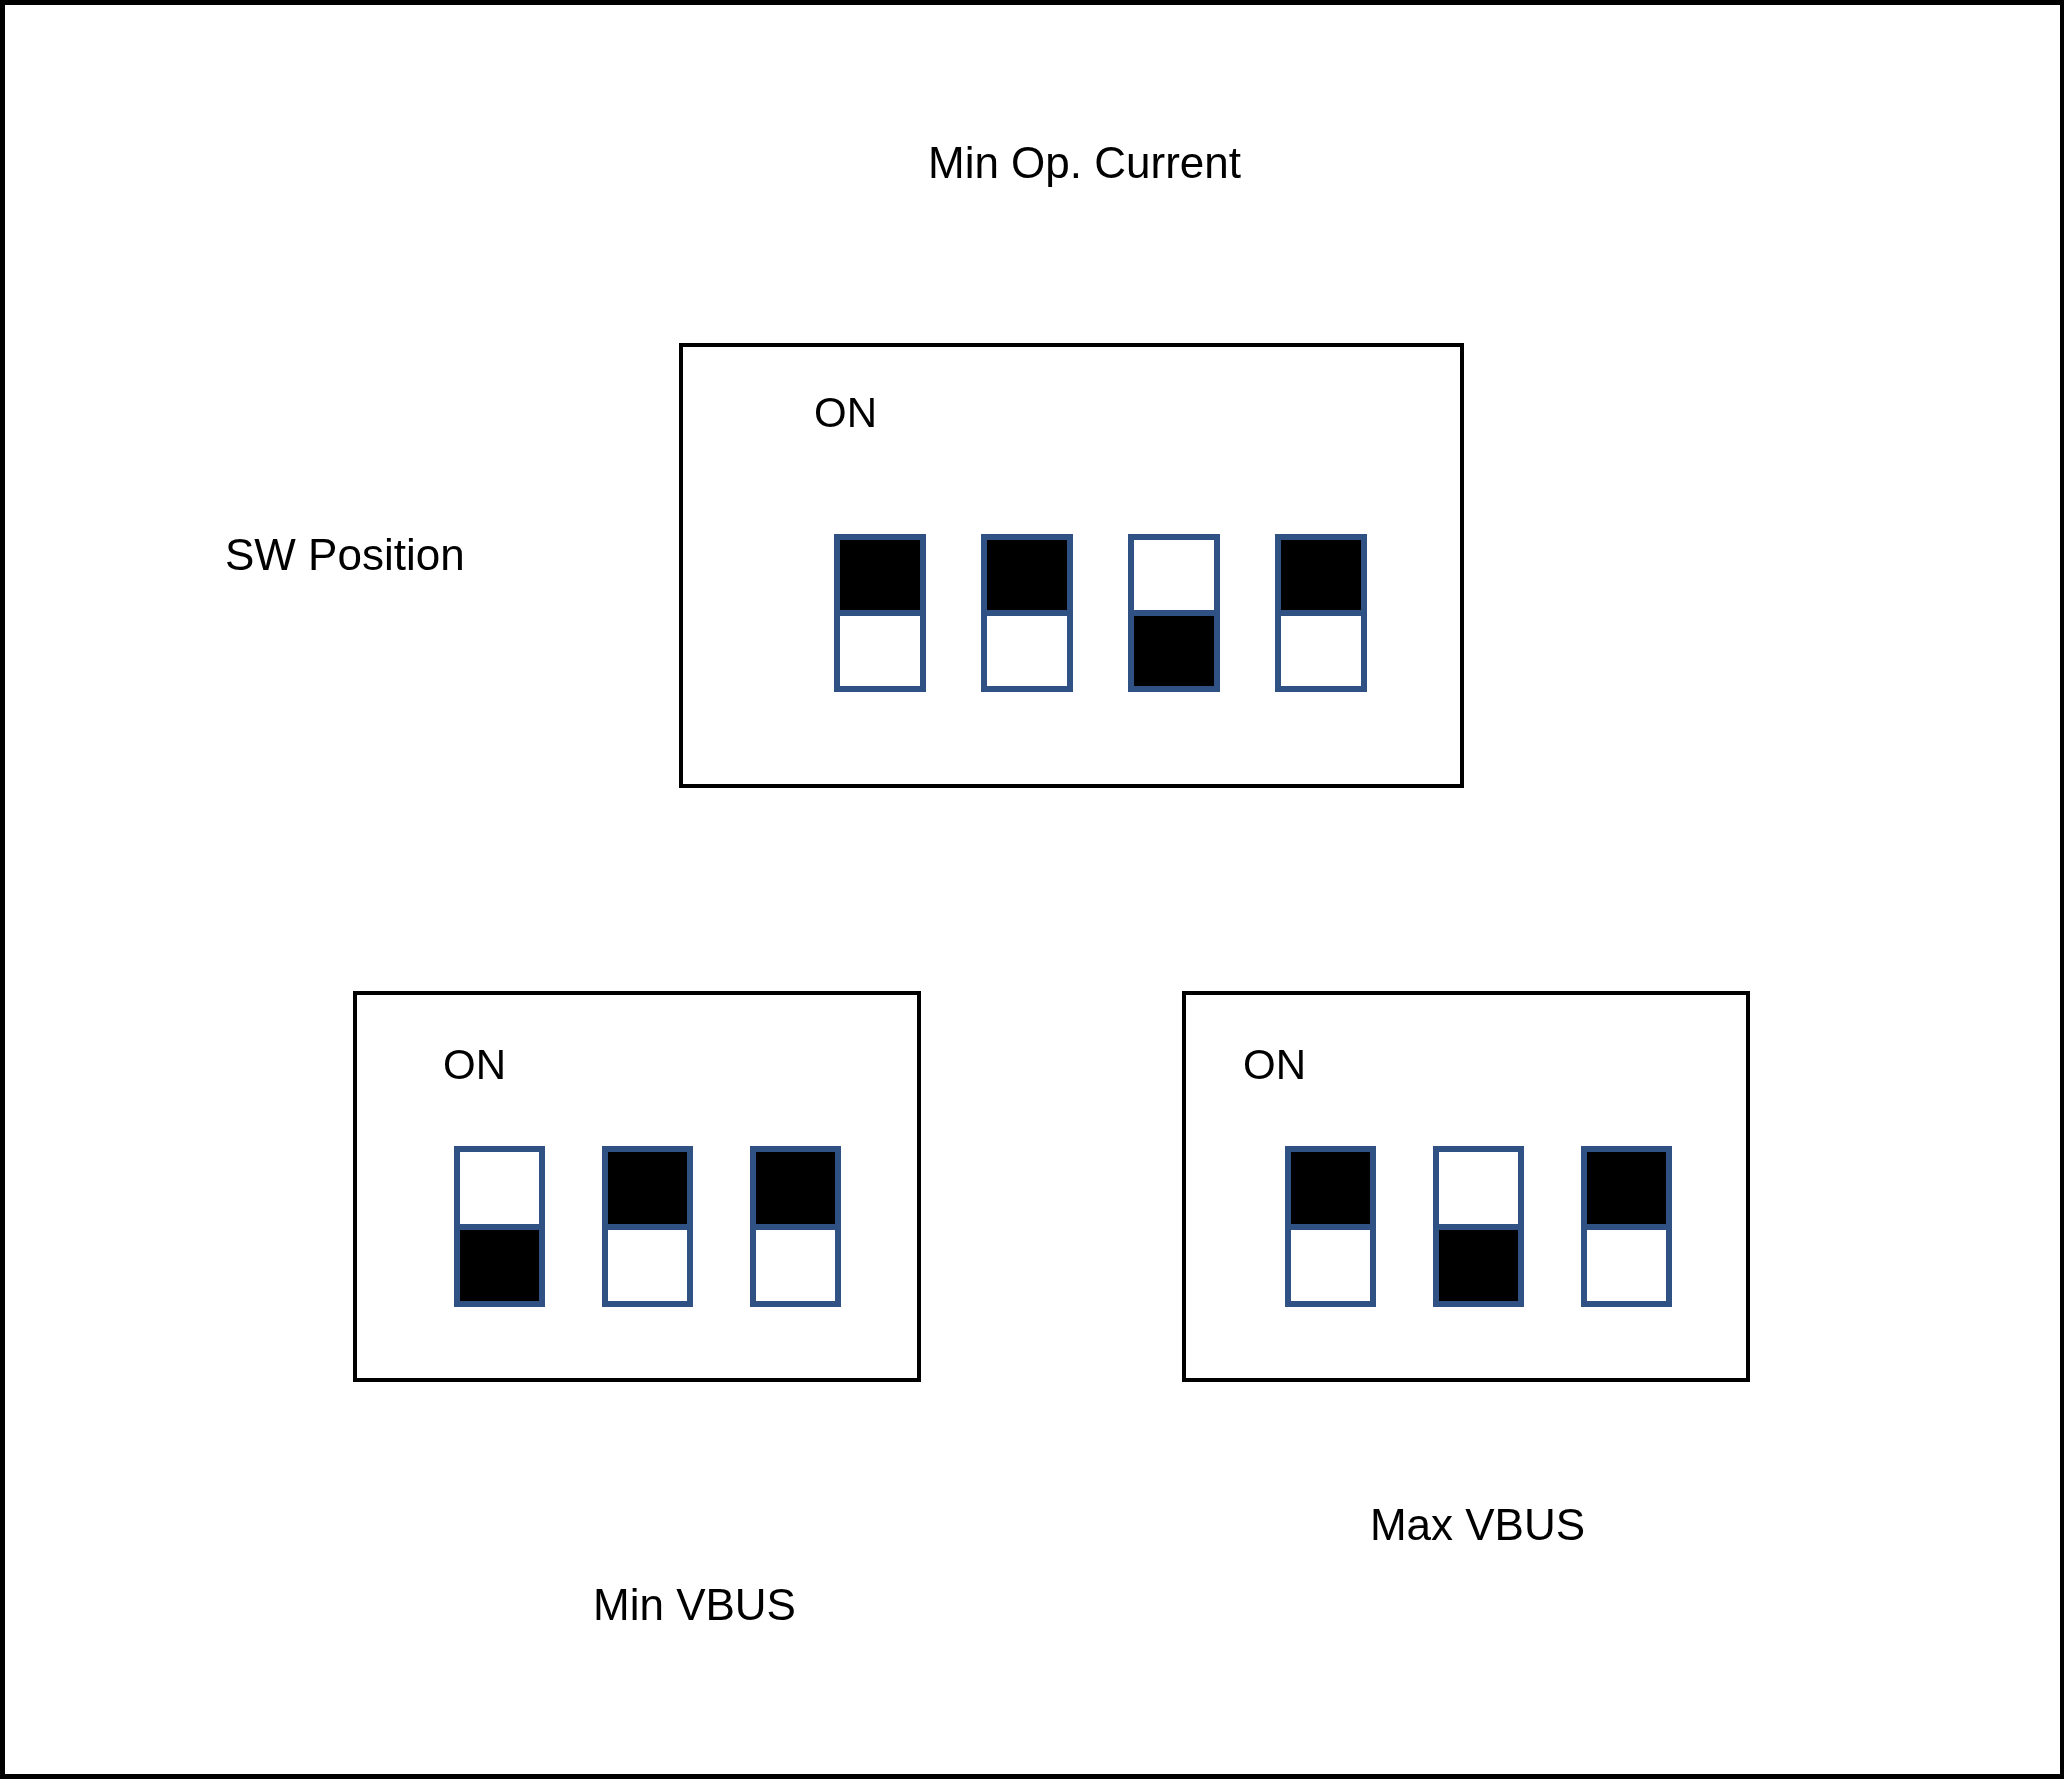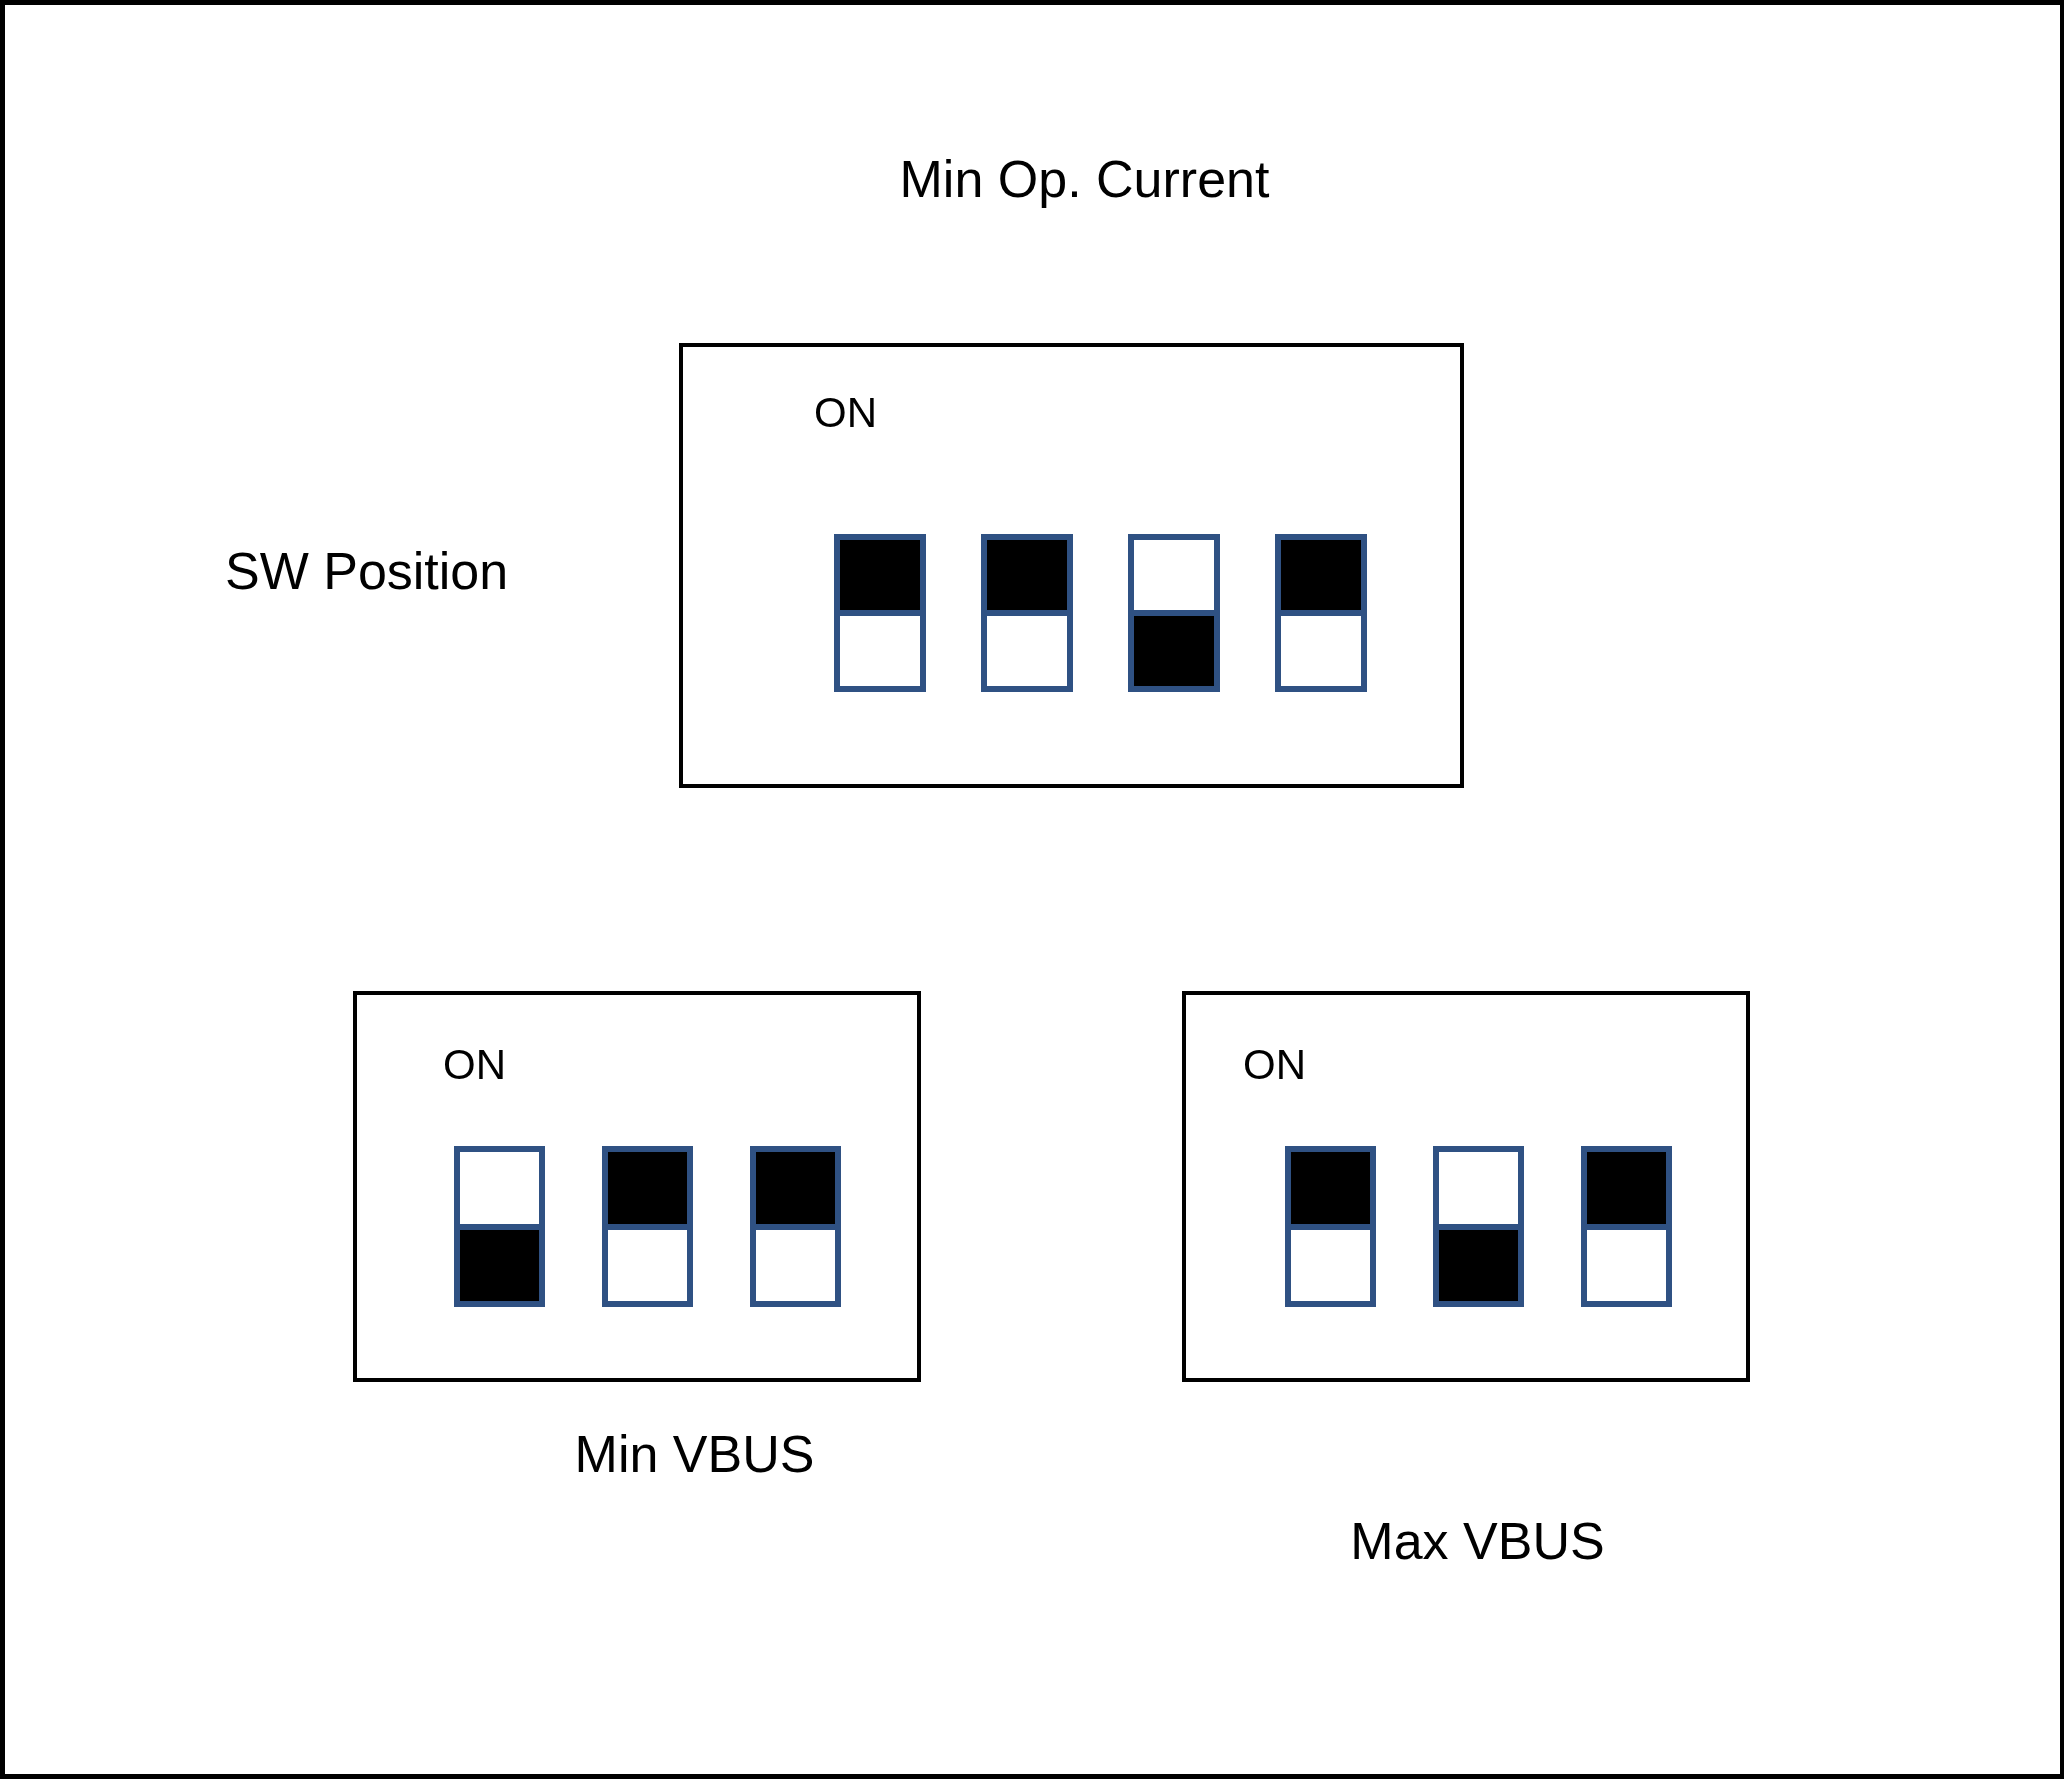--- a/index.html
+++ b/index.html
@@ -13,25 +13,24 @@
     height: 1779px;
     background: #ffffff;
     border: 5.7px solid #000000;
     box-sizing: border-box;
     font-family: "Liberation Sans", sans-serif;
     color: #000000;
     overflow: hidden;
   }
   .txt {
     position: absolute;
-    font-size: 52px;
+    font-size: 44px;
     line-height: 1.1;
     white-space: nowrap;
     color: #000000;
-    margin-top: 12px;
   }
   .centered {
     text-align: center;
   }
   .panel {
     position: absolute;
     background: #ffffff;
     border: 4.7px solid #000000;
     box-sizing: border-box;
   }
@@ -67,21 +66,21 @@
   
   .dip-row.row-bottom { gap: 57px; }
   .dip-row.row-bottom .dip { width: 91px; height: 161px; }
 
   #top-panel { left: 674px; top: 338px; width: 785px; height: 445px; }
   #bl-panel  { left: 348px; top: 986px; width: 568px; height: 391px; }
   #br-panel  { left: 1177px; top: 986px; width: 568px; height: 391px; }
 
   #title-label { left: 701px; top: 134px; width: 757px; }
   #sw-position-label { left: 220px; top: 526px; }
-  #min-vbus-label { left: 500px; top: 1409px; width: 379px; }
+  #min-vbus-label { left: 500px; top: 1576px; width: 379px; }
   #max-vbus-label { left: 1283px; top: 1496px; width: 379px; }
 
   #top-panel .on-label { left: 131px; top: 45px; }
   #bl-panel  .on-label { left: 86px;  top: 49px; }
   #br-panel  .on-label { left: 57px;  top: 49px; }
 
   #bl-panel .dip-row { left: 97px; top: 151px; }
   #br-panel .dip-row { left: 99px; top: 151px; }
 </style>
 </head>

